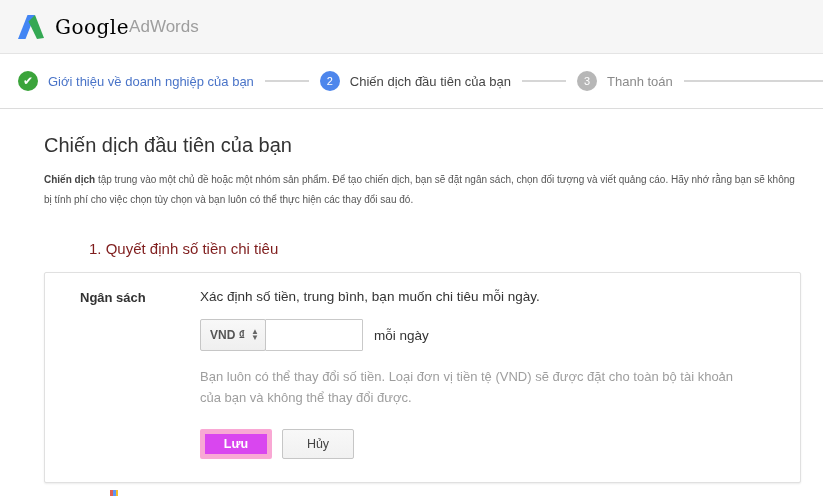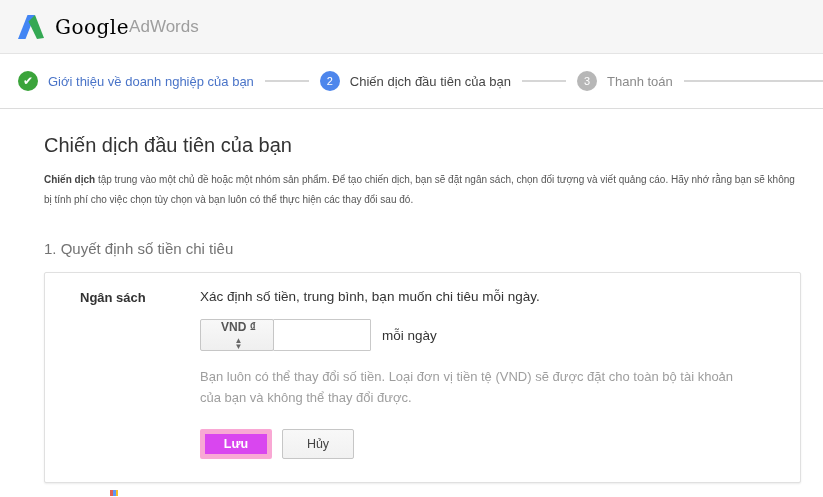--- a/index.html
+++ b/index.html
@@ -32,36 +32,36 @@
   .connector { height: 2px; background: #d6d6d6; width: 44px; margin: 0 11px;
     flex: 0 0 auto; }
   .connector.tail { flex: 1 1 auto; width: auto; margin-right: 0; }
 
   
   .content { padding: 0 22px 0 44px; }
   .page-title { font-size: 20px; font-weight: 400; color: #333; margin-top: 25px; }
   .intro { font-size: 10px; color: #555; line-height: 20px; margin-top: 13px;
     max-width: 762px; }
   .intro b { color: #444; }
-  .section-title { font-size: 15px; color: #737373; margin-top: 30px; }
+  .section-title { font-size: 15px; color: #7f1d1d; margin-top: 30px; margin-left: 45px; }
 
   
   .card { margin-top: 15px; width: 757px; height: 211px; background: #fff;
     border: 1px solid #e0e0e0; border-radius: 2px;
     box-shadow: 0 1px 2px rgba(0,0,0,0.08);
     display: flex; padding: 16px 0 0 35px; }
   .card-label { width: 120px; font-size: 13px; font-weight: bold; color: #333;
     line-height: 17px; flex: 0 0 auto; }
   .card-main { flex: 1 1 auto; }
   .instruction { font-size: 13.5px; color: #333; }
   .controls-row { display: flex; align-items: center; margin-top: 15px; }
-  .currency-select { width: 74px; height: 32px; border: 1px solid #c6c6c6;
+  .currency-select { width: 66px; height: 32px; border: 1px solid #c6c6c6;
     background: linear-gradient(#f8f8f8, #efefef); border-radius: 2px;
     display: flex; align-items: center; padding: 0 6px 0 9px; cursor: pointer;
-    margin-right: -1px; position: relative; z-index: 1; flex-direction: column; }
+    margin-right: -1px; position: relative; z-index: 1; }
   .currency-value { font-size: 12px; font-weight: bold; color: #555; flex: 1; }
   .spinner { display: flex; flex-direction: column; align-items: center;
     line-height: 5px; }
   .spinner span { font-size: 8px; color: #666; height: 6px; }
   .amount-input { width: 98px; height: 32px; border: 1px solid #c9c9c9;
     border-radius: 1px; padding: 0 6px; font-size: 13px; color: #333;
     outline: none; background: #fff; }
   .suffix { font-size: 13.5px; color: #333; margin-left: 11px; }
   .note { font-size: 13px; color: #9e9e9e; line-height: 21px; margin-top: 15px;
     max-width: 545px; }

